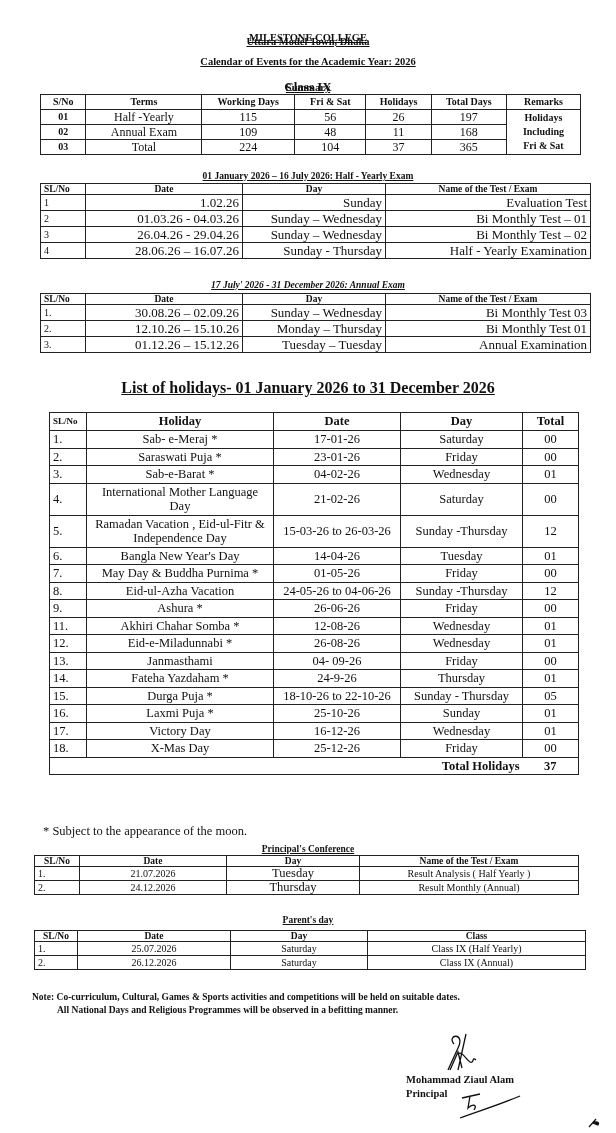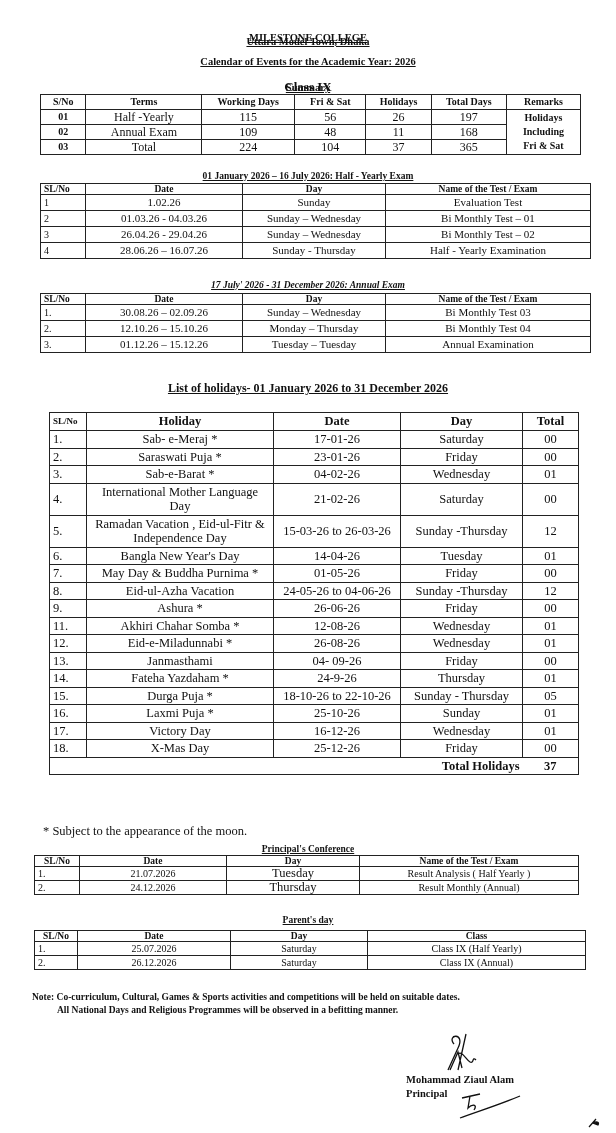--- a/index.html
+++ b/index.html
@@ -5,21 +5,21 @@
   html,body{margin:0;padding:0;background:#fff;}
   body{width:616px;height:1133px;position:relative;overflow:hidden;font-family:"Liberation Serif","DejaVu Serif",serif;color:#111;}
   .abs{position:absolute;}
   .hdr{position:absolute;left:0;width:616px;text-align:center;font-weight:bold;font-size:10.5px;line-height:12px;}
   .u{text-decoration:underline;}
   table{border-collapse:collapse;position:absolute;}
   td,th{border:1px solid #222;padding:0 3px;font-weight:normal;}
   .tb1 td,.tb1 th{font-size:12px;line-height:14px;text-align:center;}
   .tb1 th{font-weight:bold;font-size:10px;}
   .sm th{font-weight:bold;font-size:9.5px;}
-  .sm td{font-size:11px;line-height:15px;text-align:center;}
+  .sm td{font-size:13px;line-height:15px;text-align:right;}
   .sm td.sl{text-align:left;font-size:10px;vertical-align:top;}
   .hol th{font-weight:bold;font-size:12.5px;line-height:17px;}
   .hol th.slh{font-size:9px;}
   .hol td{font-size:12.5px;line-height:14.5px;text-align:center;padding:1px 3px;}
   .hol td.sl{text-align:left;}
   .cf th{font-weight:bold;font-size:9.5px;}
   .cf td{font-size:10px;line-height:13px;text-align:center;}
   .cf td.sl{text-align:left;}
   .cf td.big{font-size:12.5px;}
   .note{position:absolute;font-weight:bold;font-size:9.5px;line-height:13px;}
@@ -120,32 +120,32 @@
   <tr>
         <td class="sl">1.</td>
         <td>30.08.26 – 02.09.26</td>
         <td>Sunday – Wednesday</td>
         <td>Bi Monthly Test 03</td>
       </tr>
   <tr>
         <td class="sl">2.</td>
         <td>12.10.26 – 15.10.26</td>
         <td>Monday – Thursday</td>
-        <td>Bi Monthly Test 04</td>
+        <td>Bi Monthly Test 01</td>
       </tr>
   <tr>
         <td class="sl">3.</td>
         <td>01.12.26 – 15.12.26</td>
         <td>Tuesday – Tuesday</td>
         <td>Annual Examination</td>
       </tr>
 </tbody>
   </table>
 
-<div class="hdr u" style="top:380px;font-size:12px;line-height:16px;">List of holidays- 01 January 2026 to 31 December 2026</div>
+<div class="hdr u" style="top:380px;font-size:16px;line-height:16px;">List of holidays- 01 January 2026 to 31 December 2026</div>
 <table class="hol" style="left:49px;top:412px;width:530px;">
   <tbody>
       <tr>
     <th class="slh" style="width:30px;text-align:left;">SL/No</th>
     <th style="width:180px;">Holiday</th>
     <th style="width:120px;">Date</th>
     <th style="width:115px;">Day</th>
     <th>Total</th>
   </tr>
   </tbody>

